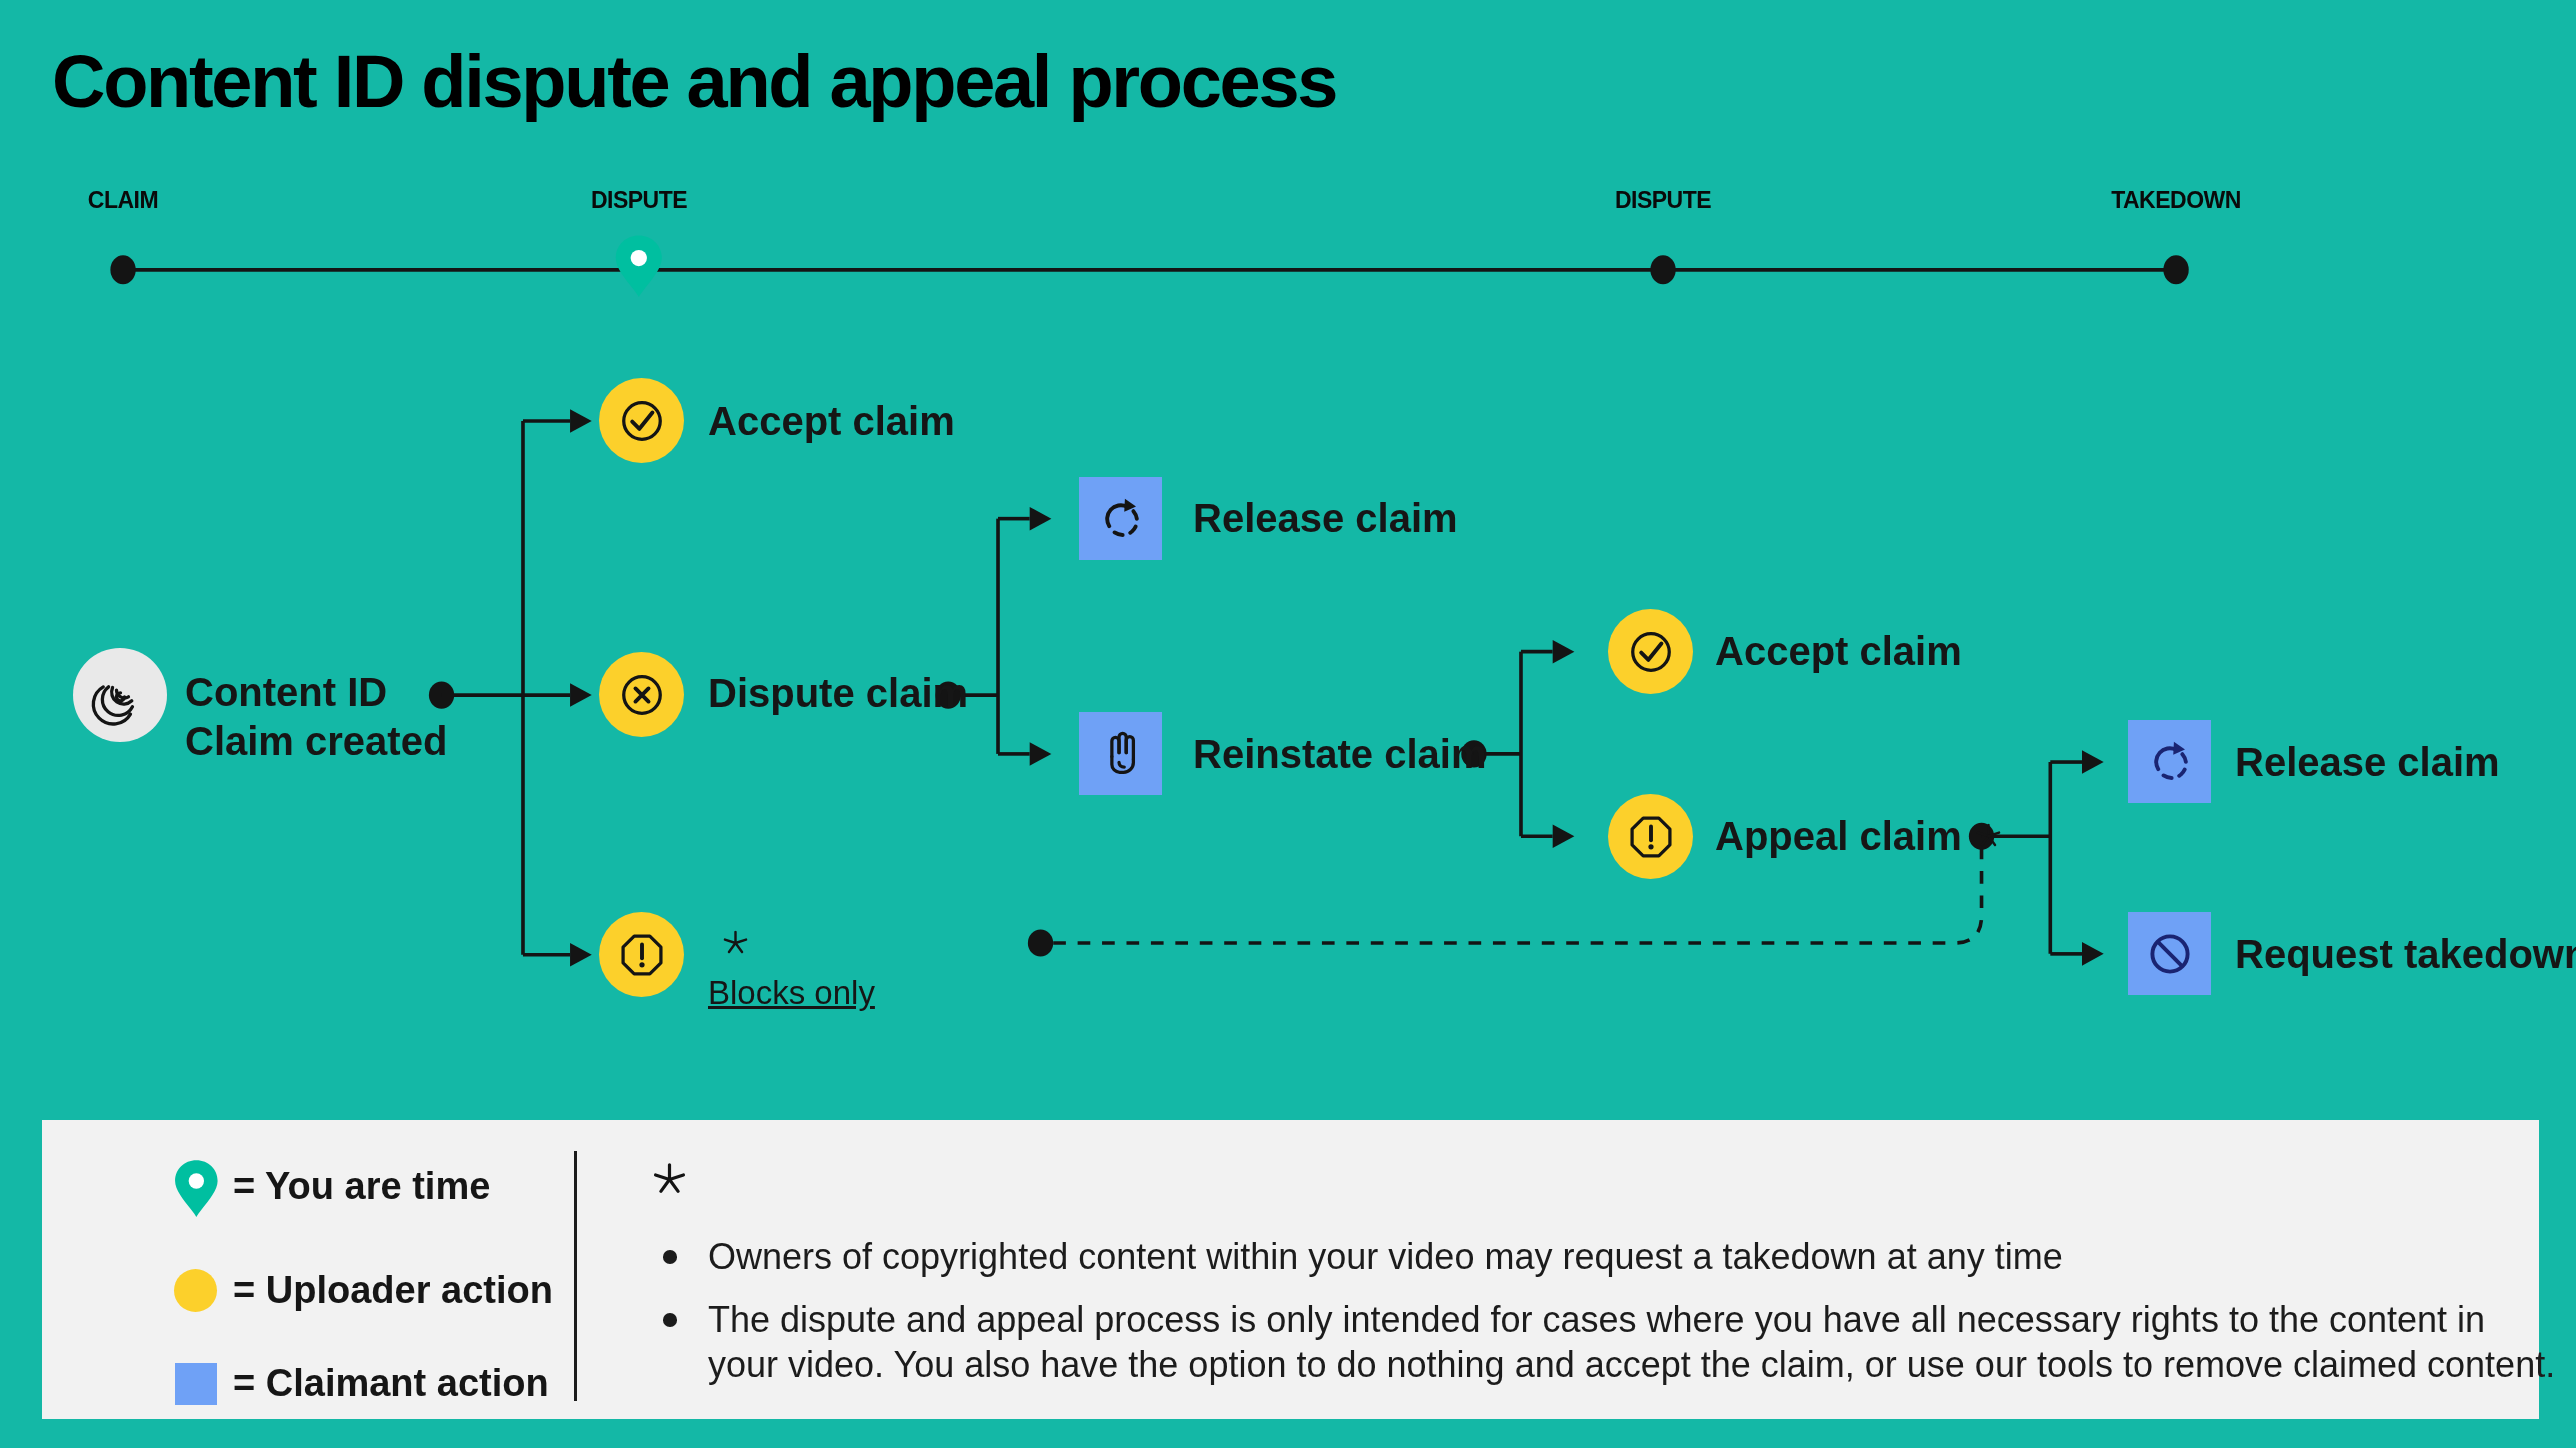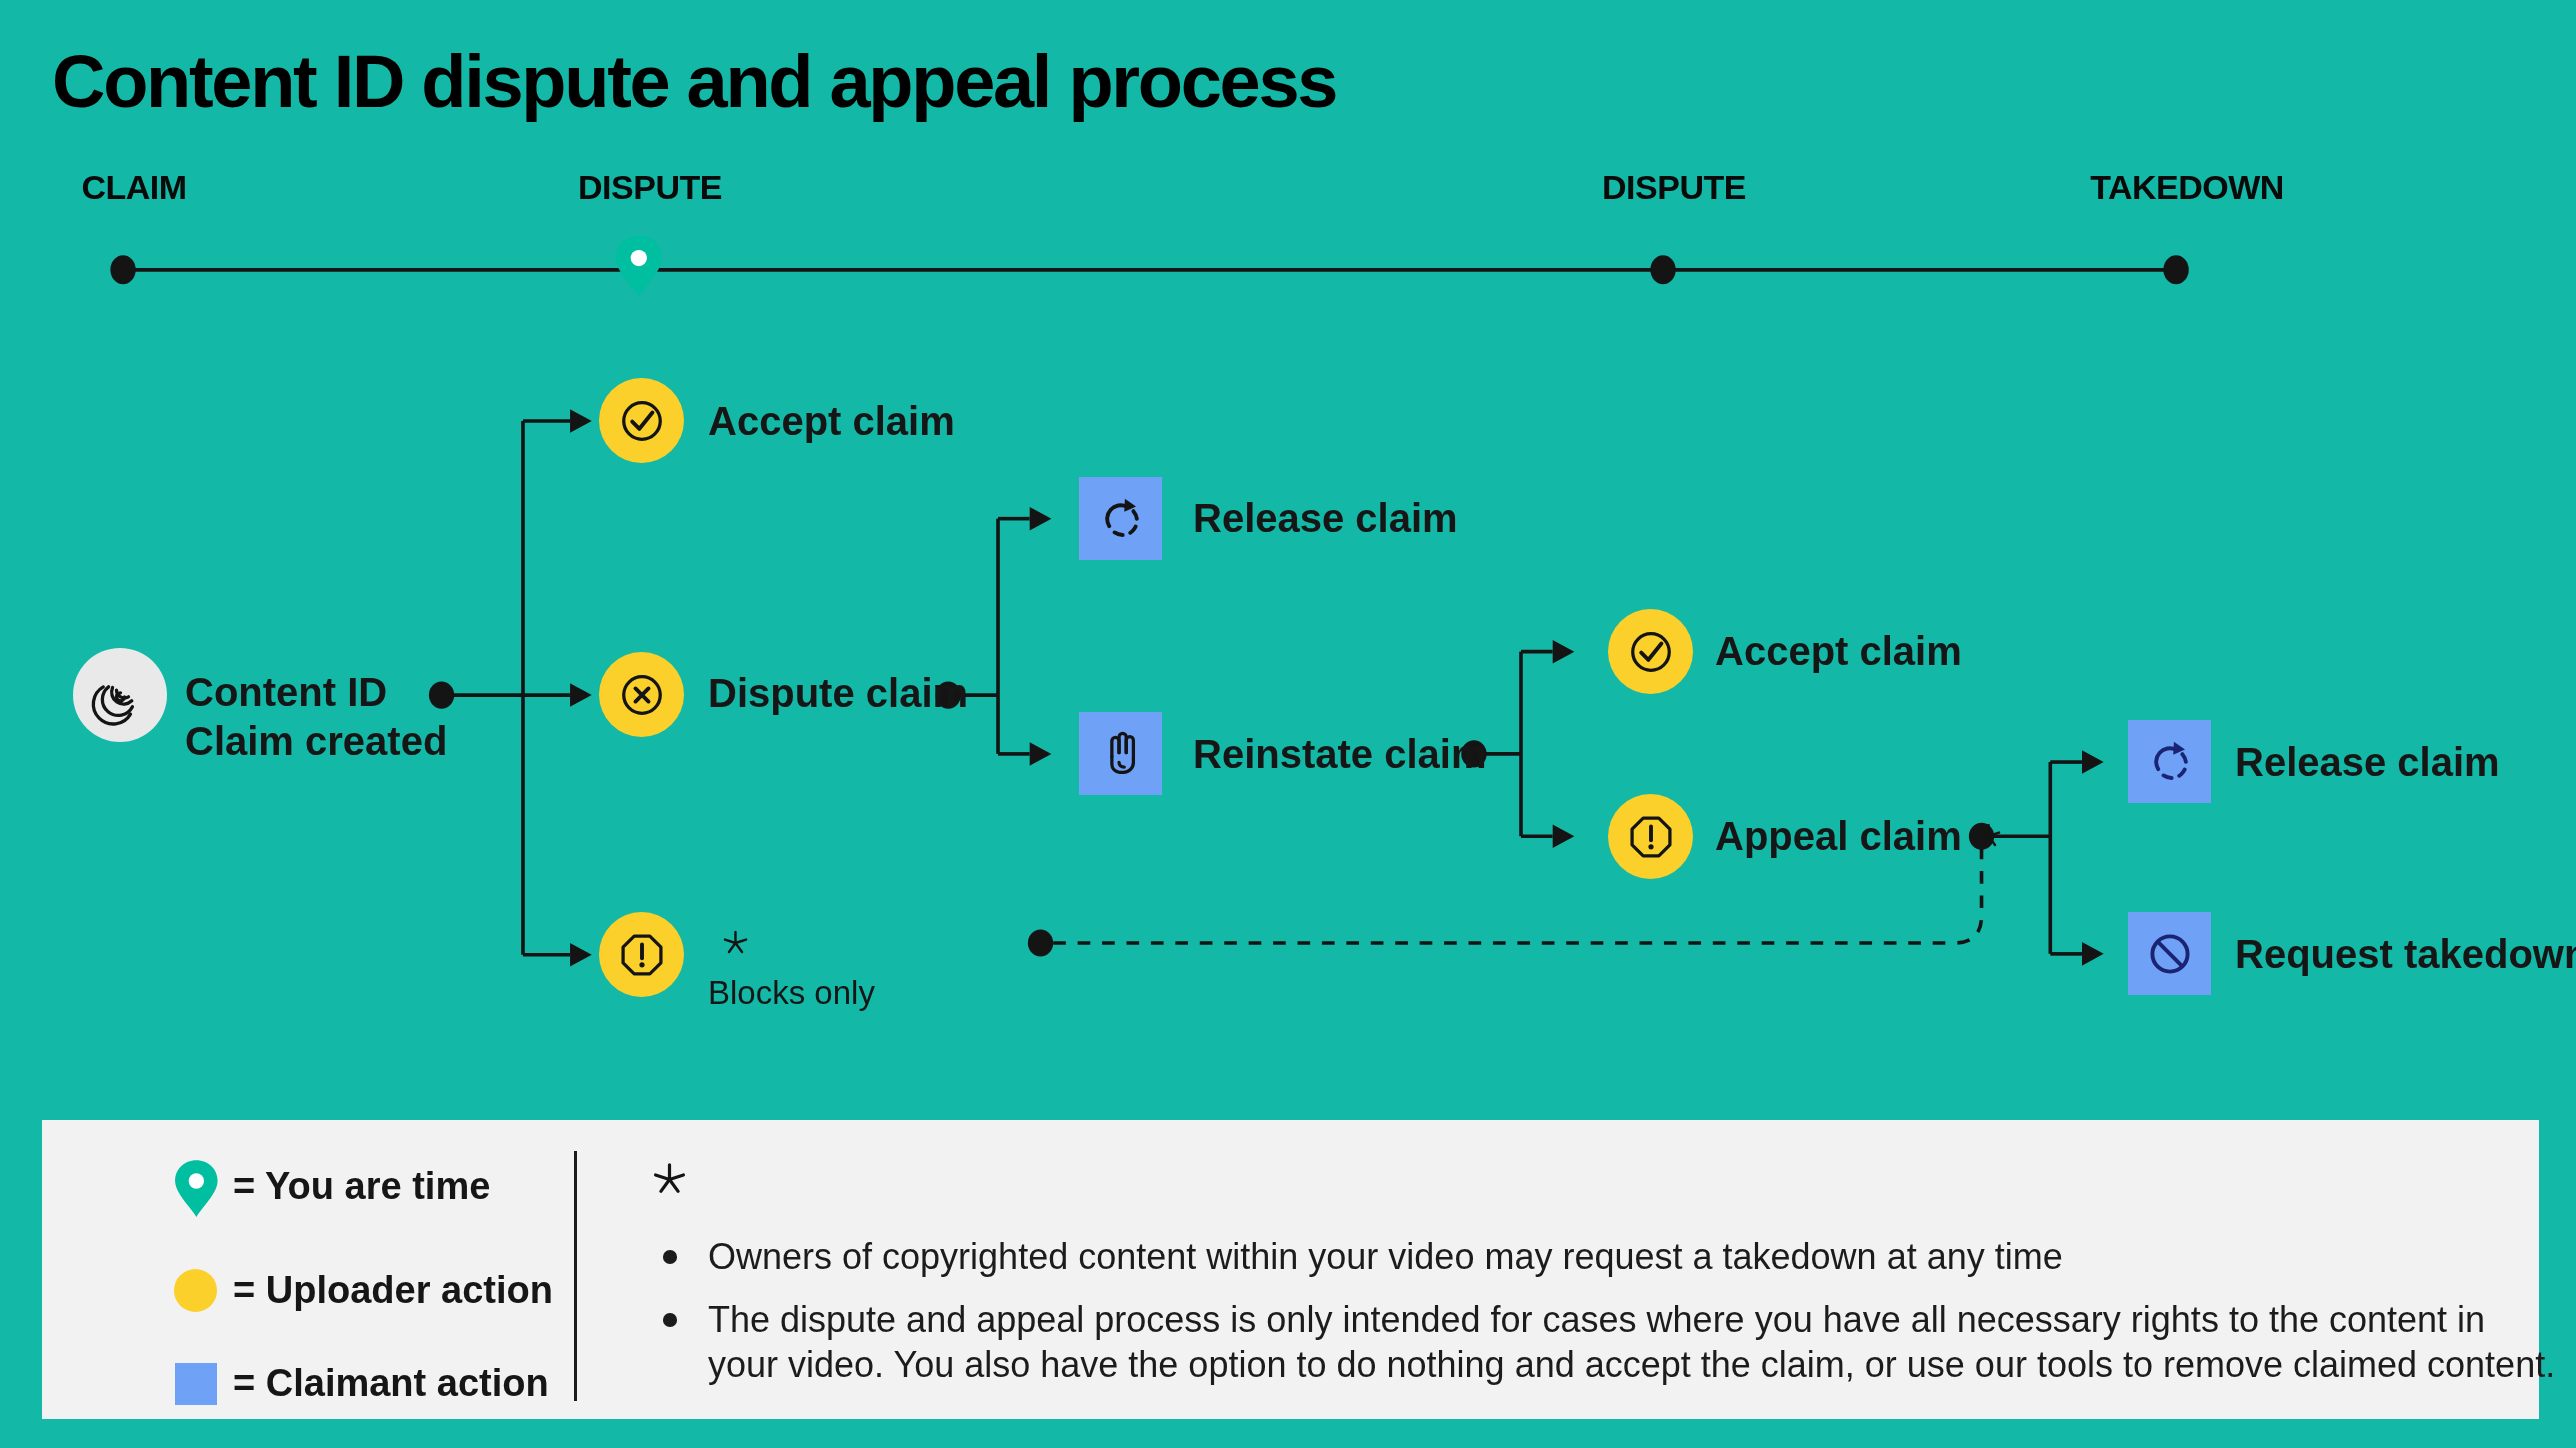--- a/index.html
+++ b/index.html
@@ -5,38 +5,38 @@
   html,body{margin:0;padding:0;background:#fff;}
   .canvas{
     position:relative;width:2576px;height:1449px;background:#14b8a6;overflow:hidden;
     font-family:"Liberation Sans", sans-serif;color:var(--text-ink,#212121);
   }
   .title{
     position:absolute;left:52px;top:43px;font-size:74px;font-weight:800;
     letter-spacing:-2.3px;color:#000;line-height:1.05;
   }
   .stage{
-    position:absolute;top:168px;transform:translateX(-50%);
-    font-size:34px;font-weight:700;letter-spacing:-0.5px;color:#0a0a0a;white-space:nowrap;margin-left:11px;
+    position:absolute;top:187px;transform:translateX(-50%);
+    font-size:23px;font-weight:700;letter-spacing:-0.5px;color:#0a0a0a;white-space:nowrap;
   }
   .connectors{position:absolute;left:0;top:0;}
   .ln{stroke:var(--line-ink,#141414);stroke-width:4;fill:none;}
   .lnd{stroke:var(--line-ink,#141414);stroke-width:4;fill:none;stroke-dasharray:14 13;}
   .dot{fill:var(--line-ink,#141414);}
   .node{position:absolute;display:flex;align-items:center;justify-content:center;}
   .ynode{width:85px;height:85px;border-radius:50%;background:var(--uploader-yellow,#FCD02B);}
   .bnode{width:83px;height:83px;background:var(--claimant-blue,#6FA1F6);}
   .gnode{width:94px;height:94px;border-radius:50%;background:var(--fingerprint-bg,#E9E9E9);}
   .nlabel{
     position:absolute;transform:translateY(-50%);font-size:40px;font-weight:600;
     color:#161616;white-space:nowrap;display:flex;align-items:center;
   }
   .sublabel{
     position:absolute;transform:translateY(-50%);font-size:33px;font-weight:400;
-    color:#161616;white-space:nowrap;
+    color:#161616;white-space:nowrap;text-decoration:underline;
   }
   .twolines{line-height:49px;margin-top:22px;}
   .star{margin-left:14.5px;flex:0 0 auto;}
   .stroke-ink{stroke:var(--line-ink,#141414);fill:none;}
   .fill-ink{fill:var(--line-ink,#141414);}
   .stroke-navy{stroke:var(--navy-icon,#1A2472);fill:none;}
   .fill-navy{fill:var(--navy-icon,#1A2472);}
   .panel{position:absolute;left:42px;top:1120px;width:2497px;height:299px;background:var(--panel-gray,#F2F2F2);}
   .legend-label{
     position:absolute;transform:translateY(-50%);font-size:38px;font-weight:600;color:#161616;white-space:nowrap;

